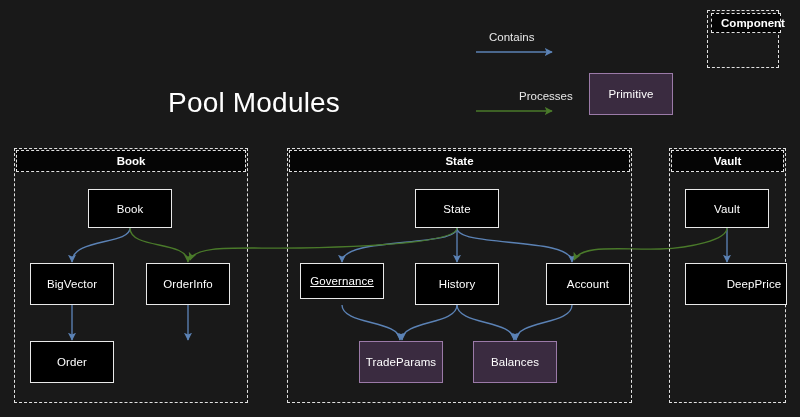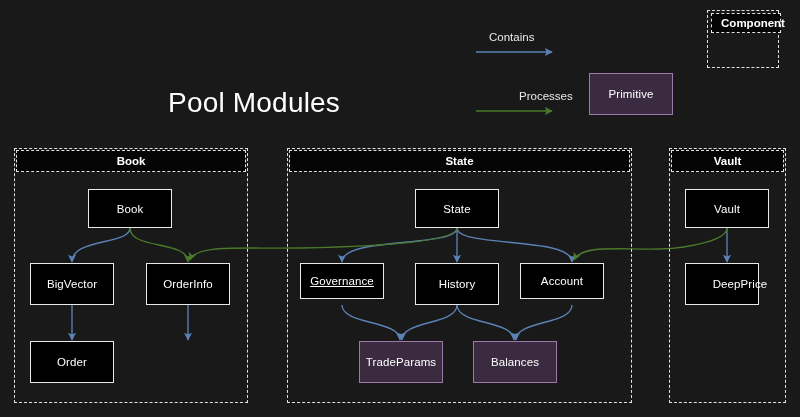--- a/index.html
+++ b/index.html
@@ -146,23 +146,23 @@
   <div class="abs node module" style="left:30px;top:263px;width:84px;height:42px;">BigVector</div>
   <div class="abs node module" style="left:146px;top:263px;width:84px;height:42px;">OrderInfo</div>
   <div class="abs node module" style="left:30px;top:341px;width:84px;height:42px;">Order</div>
 
   <div class="abs group" style="left:287px;top:148px;width:345px;height:255px;"></div>
   <div class="abs group-header" style="left:289px;top:150px;width:341px;height:22px;">State</div>
 
   <div class="abs node module" style="left:415px;top:189px;width:84px;height:39px;">State</div>
   <div class="abs node module" style="left:300px;top:263px;width:84px;height:36px;text-decoration:underline;">Governance</div>
   <div class="abs node module" style="left:415px;top:263px;width:84px;height:42px;">History</div>
-  <div class="abs node module" style="left:520px;top:263px;width:84px;height:36px;">Account</div>
+  <div class="abs node module" style="left:546px;top:263px;width:84px;height:42px;">Account</div>
   <div class="abs node primitive" style="left:359px;top:341px;width:84px;height:42px;">TradeParams</div>
   <div class="abs node primitive" style="left:473px;top:341px;width:84px;height:42px;">Balances</div>
 
   <div class="abs group" style="left:669px;top:148px;width:117px;height:255px;"></div>
   <div class="abs group-header" style="left:671px;top:150px;width:113px;height:22px;">Vault</div>
 
   <div class="abs node module" style="left:685px;top:189px;width:84px;height:39px;">Vault</div>
-  <div class="abs node module" style="left:685px;top:263px;width:74px;height:42px;padding-left:36px;">DeepPrice</div>
+  <div class="abs node module" style="left:685px;top:263px;width:102px;height:42px;padding-left:36px;">DeepPrice</div>
 
 </div>
 
 </body></html>

